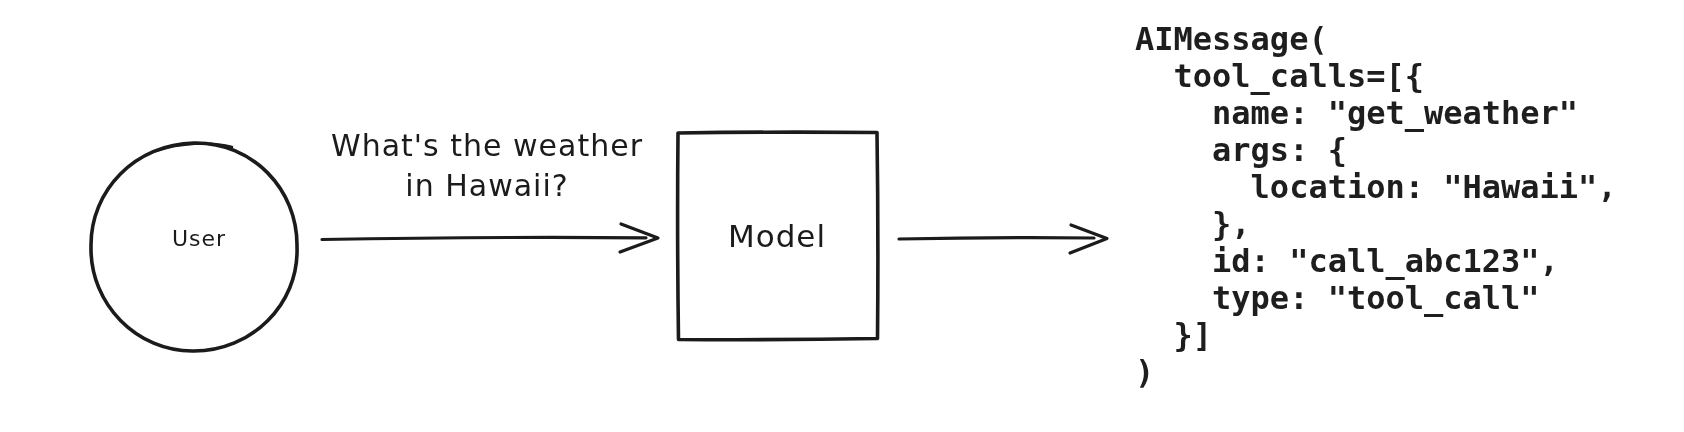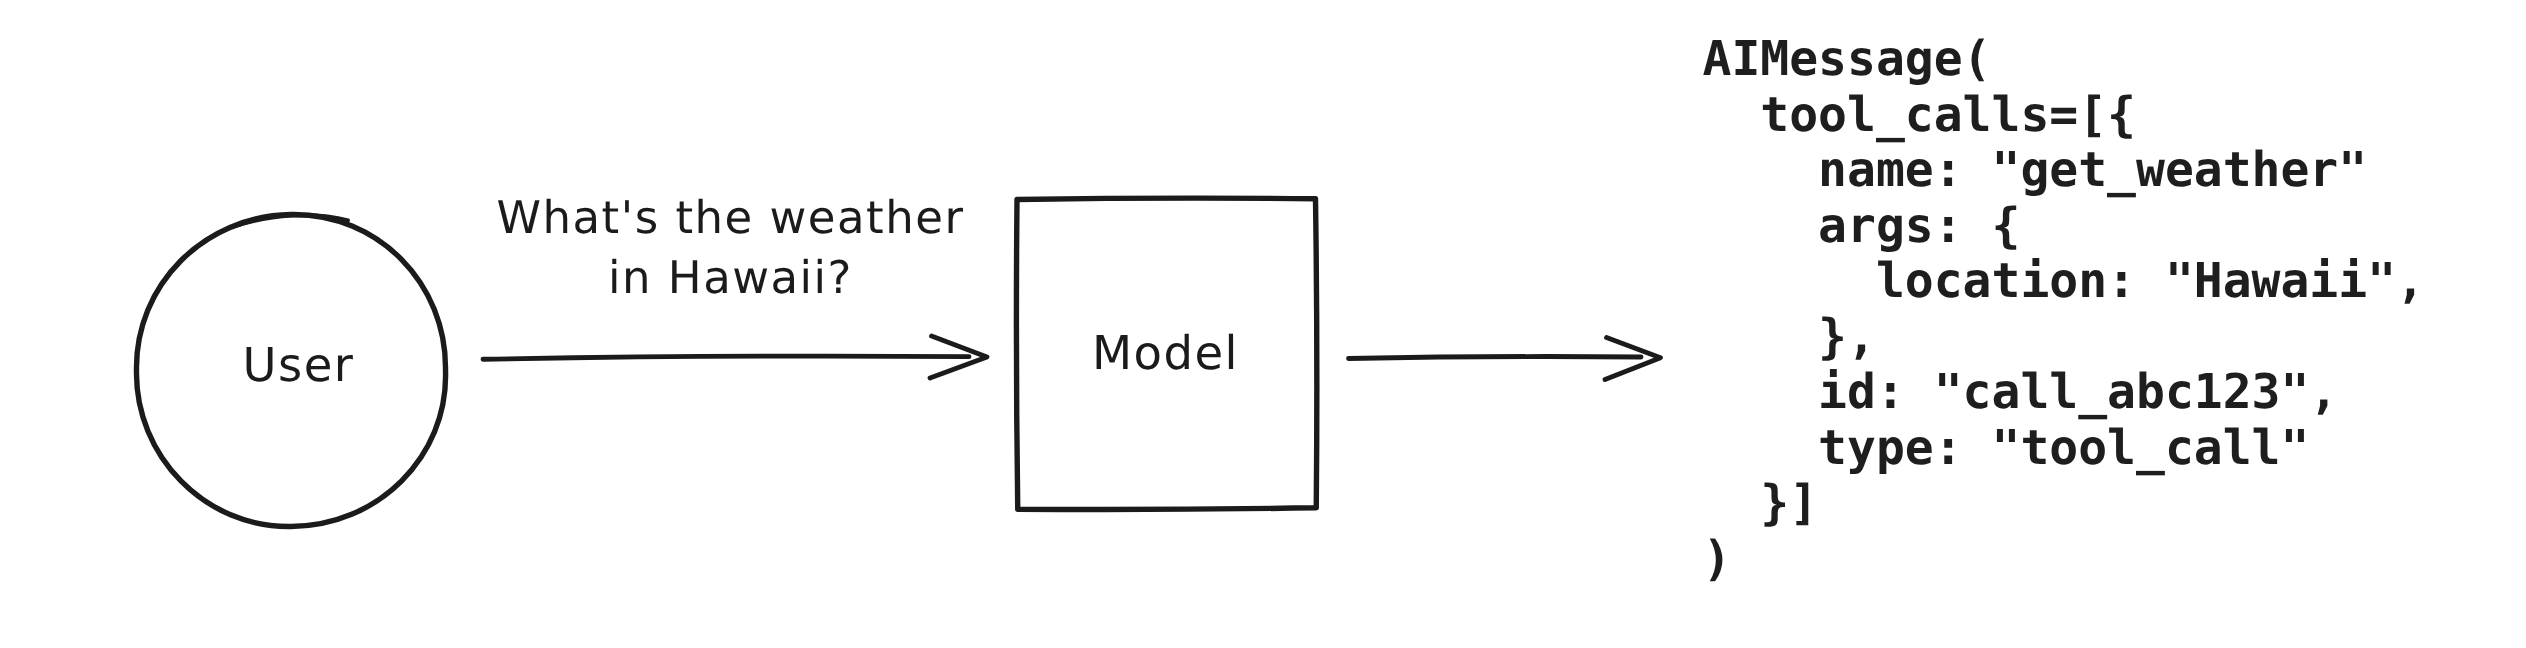--- a/index.html
+++ b/index.html
@@ -32,21 +32,21 @@
     color: #1b1b1b;
     font-family: "DejaVu Sans", sans-serif;
     letter-spacing: 1px;
     text-align: center;
     white-space: nowrap;
   }
   .user-label {
     left: 114px;
     top: 226px;
     width: 170px;
-    font-size: 31px;
+    font-size: 22px;
   }
   .model-label {
     left: 697px;
     top: 218px;
     width: 160px;
     font-size: 31px;
   }
   .msg-label {
     left: 322px;
     top: 126px;

